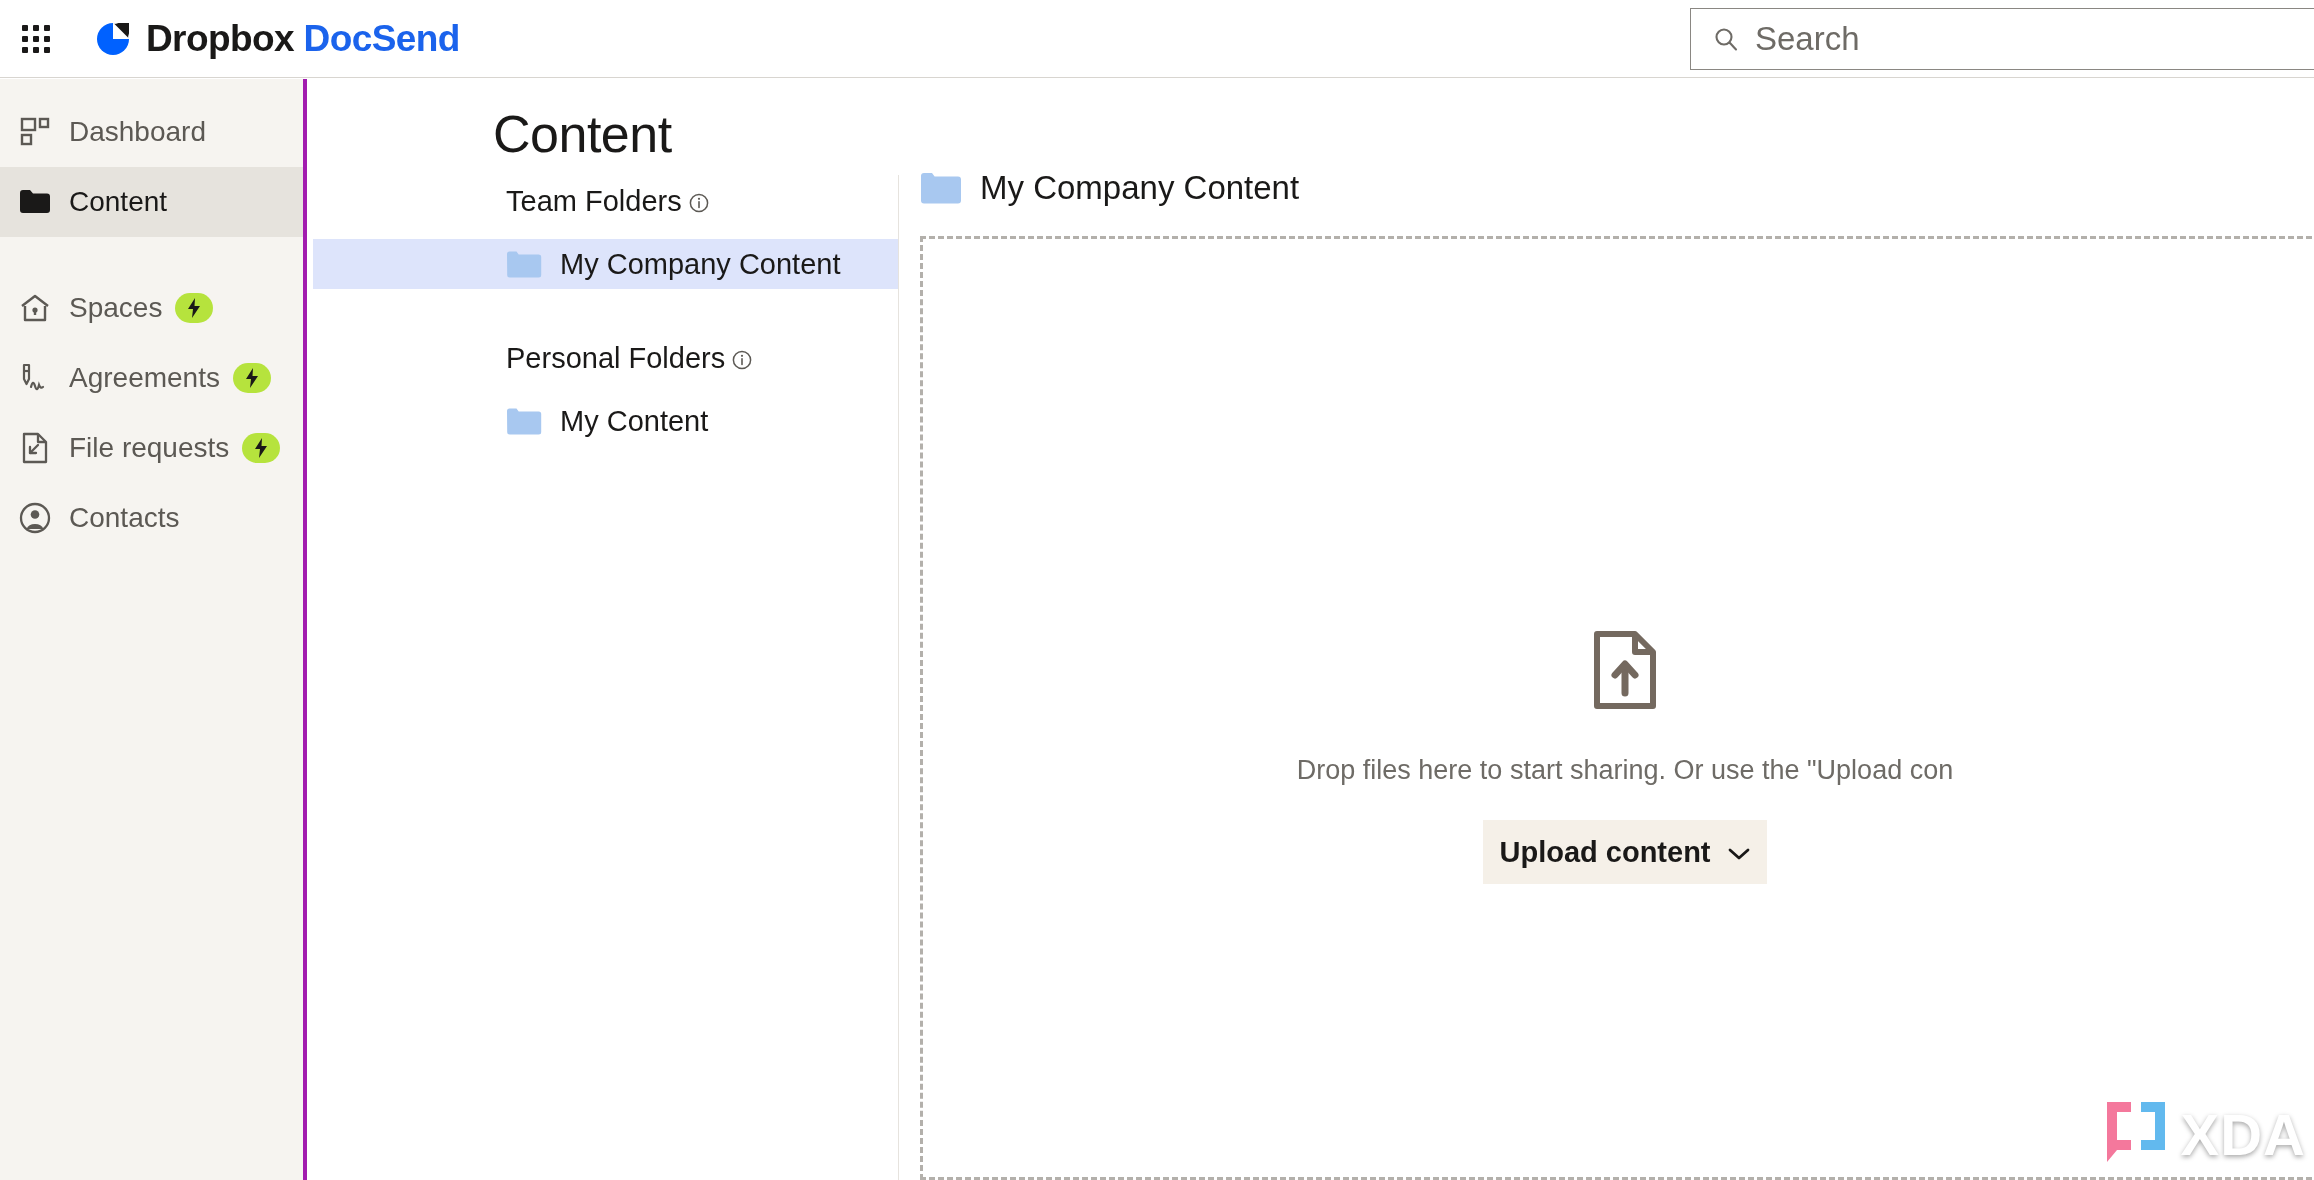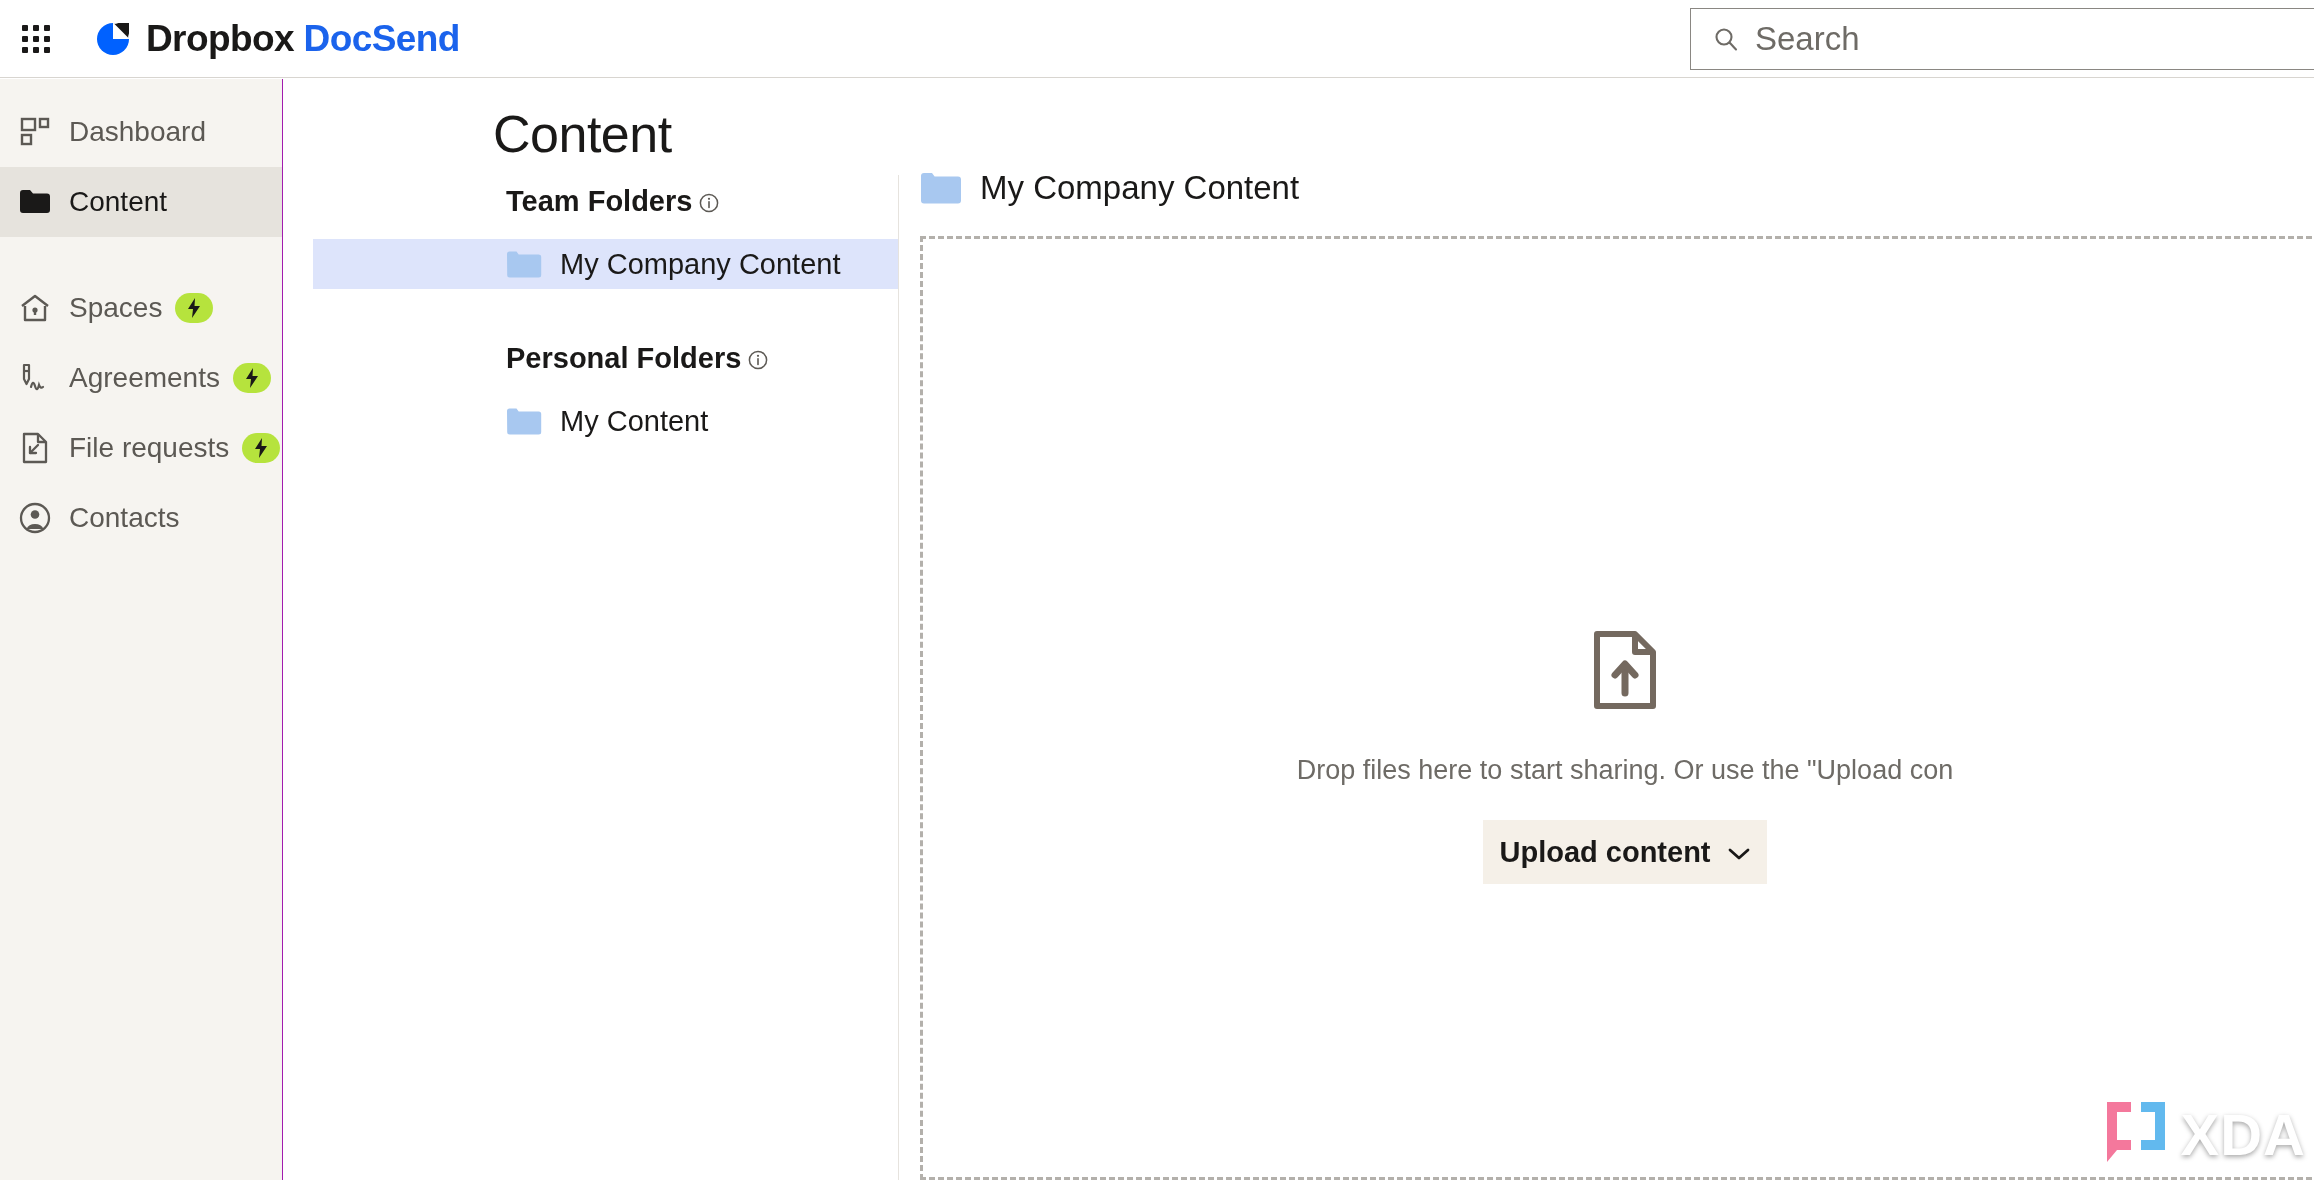--- a/index.html
+++ b/index.html
@@ -51,23 +51,23 @@
     border: none; outline: none;
     font-size: 33px; color: #6e6b66;
     font-family: "Liberation Sans", sans-serif;
     margin-left: 16px; width: 480px; background: transparent;
   }
   .search-input::placeholder { color: #6e6b66; }
 
   
   .sidebar {
     position: absolute; top: 79px; left: 0;
-    width: 283px; height: 1101px;
+    width: 307px; height: 1101px;
     background: #f6f4f0;
-    border-right: 1px solid #a21caf;
+    border-right: 4px solid #a21caf;
   }
   .nav-item {
     height: 70px;
     display: flex; align-items: center;
     padding-left: 18px;
     cursor: pointer;
     font-size: 28px;
     color: #5c5954;
     white-space: nowrap;
   }
@@ -94,21 +94,21 @@
   }
 
   
   .tree {
     position: absolute; left: 0px; top: 96px;
     width: 586px; height: 1005px;
     border-right: 1px solid #e6e3de;
   }
   .tree-heading {
     display: flex; align-items: flex-start;
-    font-size: 29px; font-weight: bold; color: #1a1918;
+    font-size: 29px; font-weight: normal; color: #1a1918;
     margin-left: 193px;
   }
   .info-icon { width: 20px; height: 20px; margin-left: 7px; margin-top: 2px; cursor: pointer; }
   .tree-row {
     display: flex; align-items: center;
     height: 50px; cursor: pointer;
     padding-left: 193px;
     font-size: 29px; color: #1a1918;
   }
   .tree-row.selected { background: #dde4fb; }

